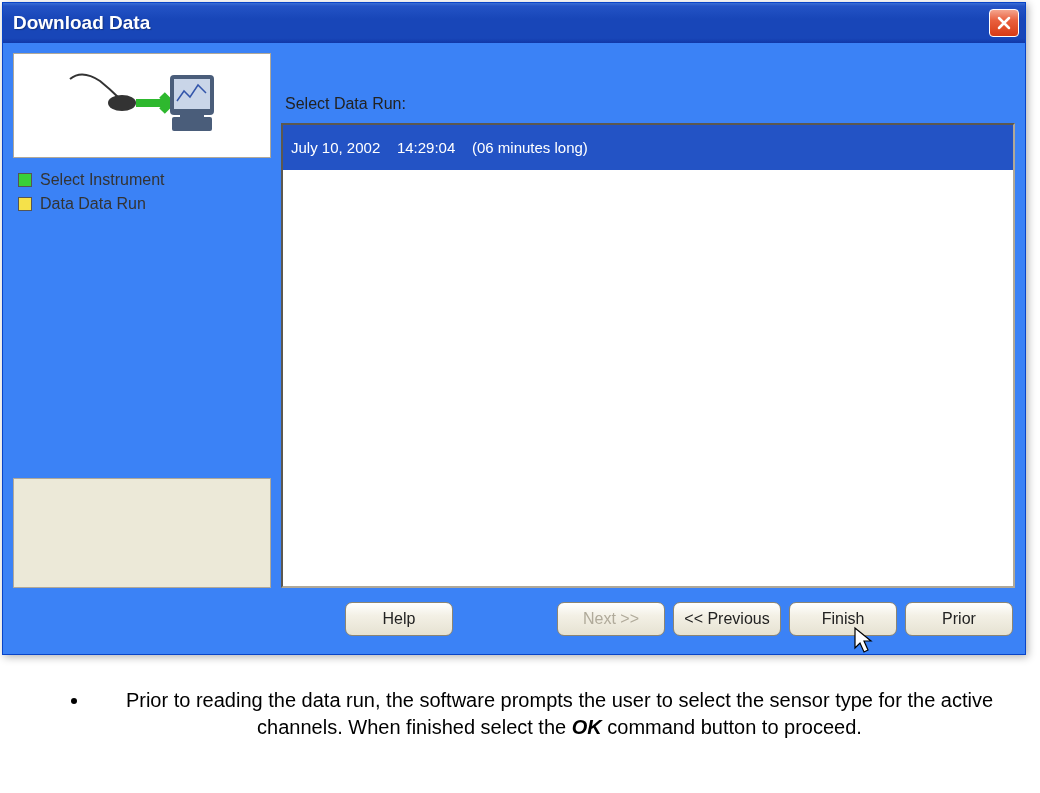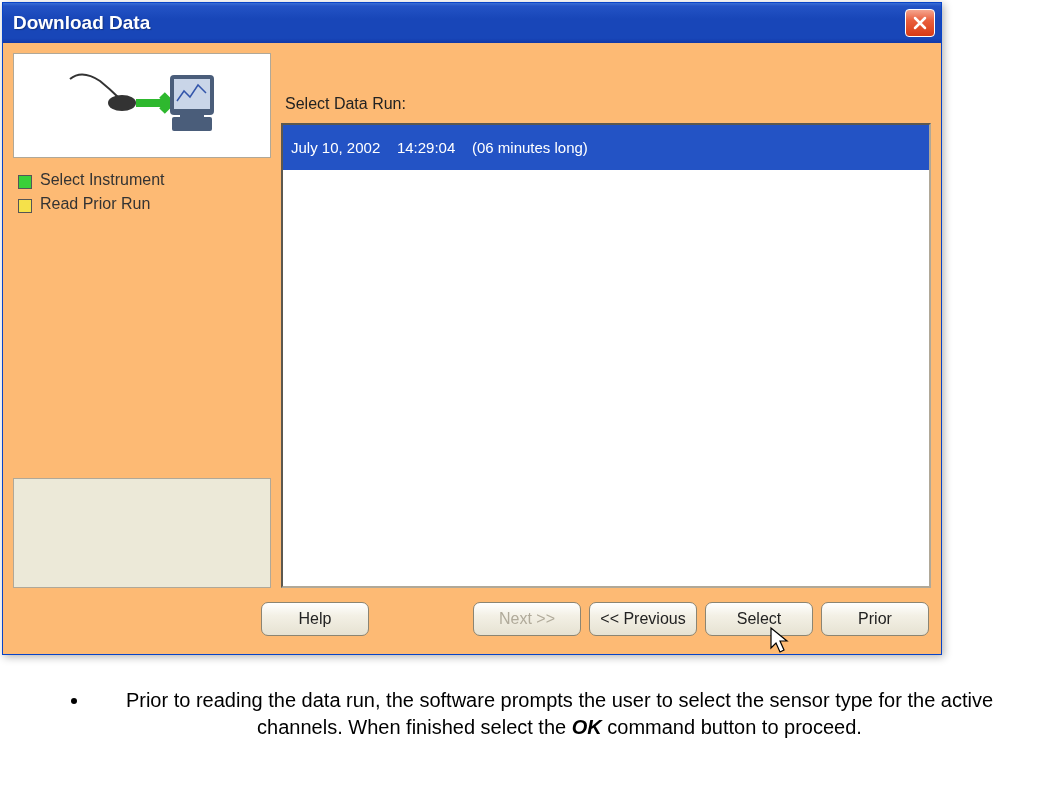--- a/index.html
+++ b/index.html
@@ -7,25 +7,25 @@
       margin: 0;
       padding: 0;
     }
     body {
       font-family: Tahoma, Arial, sans-serif;
       background: #ffffff;
       width: 1040px;
       height: 793px;
     }
     .window {
-      width: 940px;
+      width: 1024px;
       margin: 2px;
       border: 1px solid #0844c8;
       box-shadow: 2px 2px 8px rgba(0,0,0,0.3);
-      background: #fdba74;
+      background: #3b82f6;
     }
     .titlebar {
       background: linear-gradient(to bottom, #3a6ed5 0%, #2353c5 8%, #1846b8 40%, #1846b8 88%, #1138a8 100%);
       height: 40px;
       display: flex;
       align-items: center;
       justify-content: space-between;
       padding: 0 6px 0 10px;
       color: #ffffff;
     }
@@ -72,21 +72,21 @@
     }
     .monitor-svg {
       width: 160px;
       height: 90px;
     }
     .sidebar-steps {
       padding: 10px 5px;
     }
     .step-item {
       display: flex;
-      align-items: flex-end;
+      align-items: center;
       gap: 8px;
       padding: 3px 0;
       font-size: 16px;
       color: #333333;
     }
     .step-marker {
       width: 14px;
       height: 14px;
       border: 1px solid #555;
     }
@@ -208,39 +208,39 @@
           <rect x="118" y="54" width="24" height="4" fill="#4a5d7a"></rect>
         </svg>
       </div>
       <div class="sidebar-steps">
         <div class="step-item">
           <span class="step-marker done"></span>
           <span>Select Instrument</span>
         </div>
         <div class="step-item">
           <span class="step-marker current"></span>
-          <span>Read Prior Run</span>
+          <span>Data Data Run</span>
         </div>
       </div>
       <div class="sidebar-bottom"></div>
     </div>
 
     <div class="main">
       <div class="main-label">Select Data Run:</div>
       <div class="listbox">
         <div class="list-row">July 10, 2002    14:29:04    (06 minutes long)</div>
       </div>
     </div>
   </div>
 
   <div class="button-row">
     <button class="btn help">Help</button>
     <button class="btn disabled">Next &gt;&gt;</button>
     <button class="btn">&lt;&lt; Previous</button>
-    <button class="btn">Select</button>
+    <button class="btn">Finish</button>
     <button class="btn">Prior</button>
     <svg class="cursor-icon" width="22" height="28" viewBox="0 0 22 28">
       <path d="M2 2 L2 22 L7 17 L11 26 L15 24 L11 15 L18 15 Z" fill="#ffffff" stroke="#000000" stroke-width="1.2"></path>
     </svg>
   </div>
 </div>
 
 <div class="doc-text">
   <ul>
     <li>

